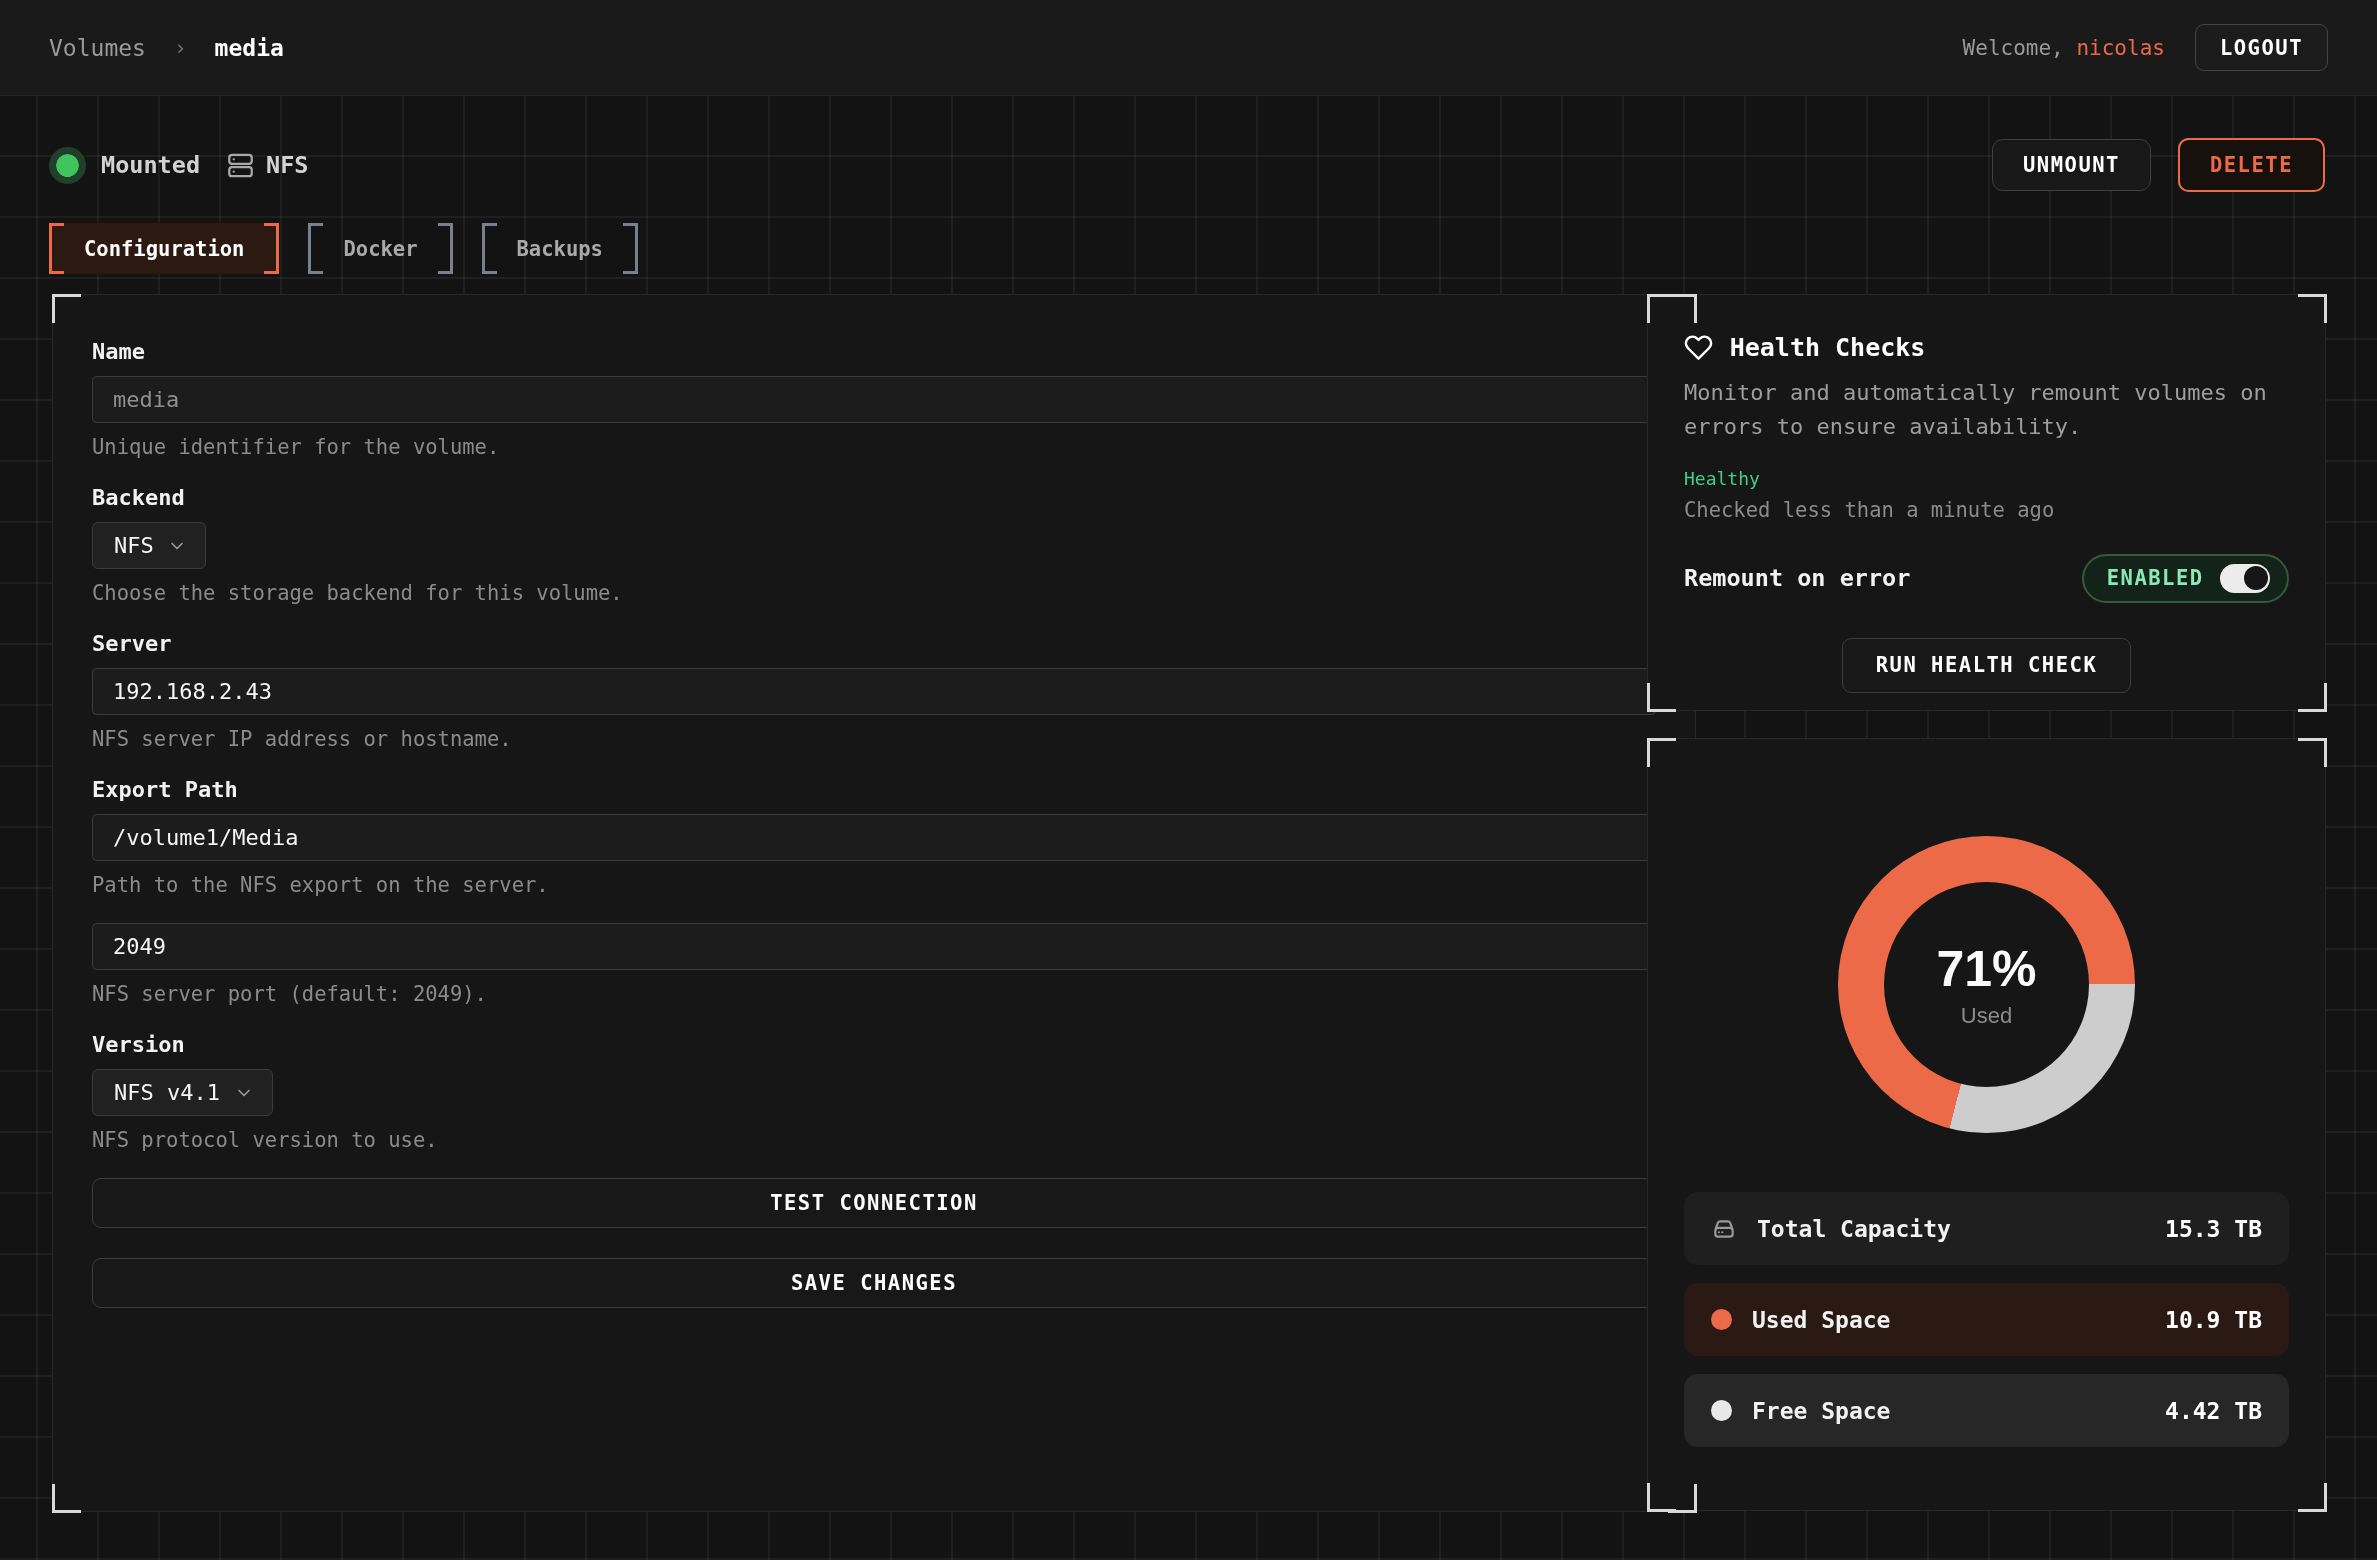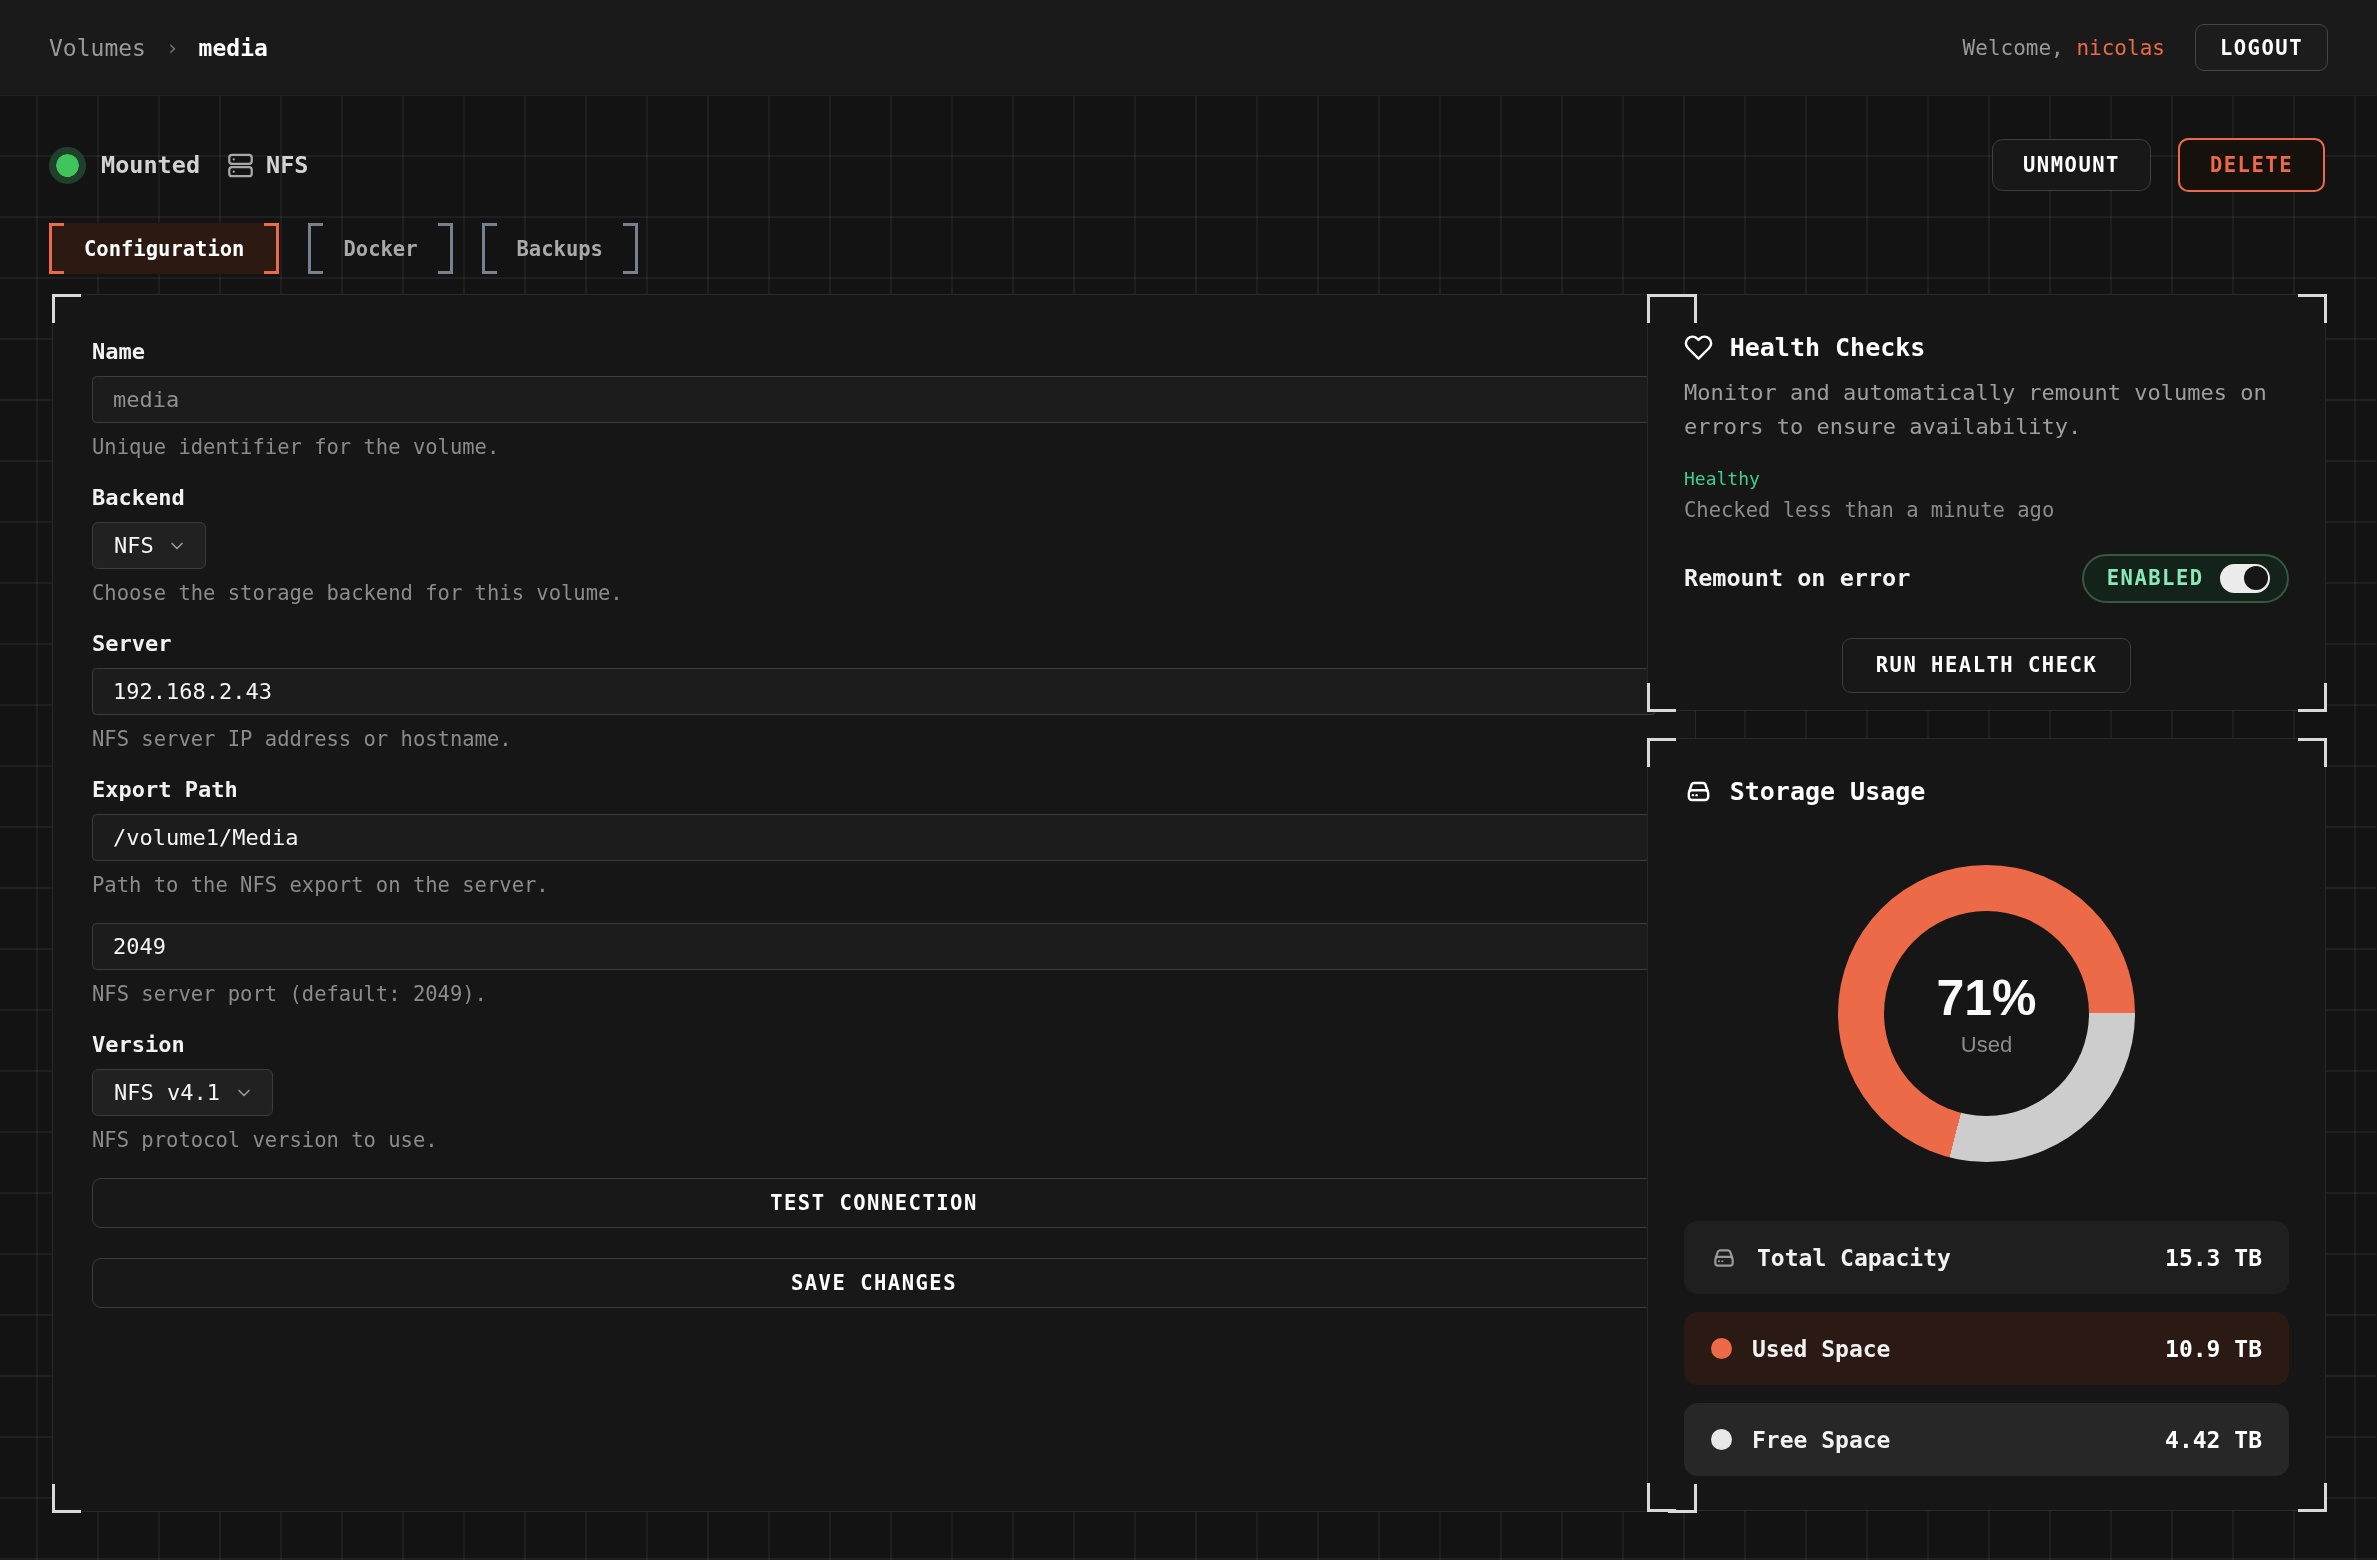--- a/index.html
+++ b/index.html
@@ -21,21 +21,21 @@
   }
   *{margin:0;padding:0;box-sizing:border-box;}
   html,body{width:2377px;height:1560px;overflow:hidden;}
   body{background:var(--bg);font-family:var(--mono);color:var(--text);-webkit-font-smoothing:antialiased;}
 
   
   .topbar{
     height:96px;background:#1a1a1a;border-bottom:1.5px solid #232323;
     display:flex;align-items:center;justify-content:space-between;padding:0 49px;
   }
-  .crumbs{display:flex;align-items:center;gap:20px;font-size:23px;}
+  .crumbs{display:flex;align-items:center;gap:28px;font-size:23px;}
   .crumb-root{color:#9a9a9a;}
   .crumb-sep{color:#6f6f6f;font-size:21px;}
   .crumb-current{color:#ffffff;font-weight:bold;}
   .topbar-right{display:flex;align-items:center;gap:30px;}
   .welcome{font-size:21px;color:#9a9a9a;}
   .welcome .user{color:var(--orange);}
   .btn{
     font-family:var(--mono);font-weight:bold;cursor:pointer;
     background:#1c1c1c;color:#ffffff;border:1.5px solid #454545;border-radius:9px;
     letter-spacing:1.5px;
@@ -288,29 +288,20 @@
         </span>
       </div>
     </div>
 
     <button class="btn run-btn">RUN HEALTH CHECK</button>
   </section>
 
   <section class="card storage-card">
     <span class="corners"></span>
 
-    <div class="card-title">
-      <svg width="29" height="29" viewBox="0 0 24 24" fill="none" stroke-width="2" stroke-linecap="round" stroke-linejoin="round">
-        <path d="M4.5 11.5 L6.2 6.6 A2.2 2.2 0 0 1 8.3 5 H15.7 A2.2 2.2 0 0 1 17.8 6.6 L19.5 11.5"></path>
-        <rect x="4" y="11" width="16" height="8" rx="2.5"></rect>
-        <line x1="7.4" y1="15" x2="7.41" y2="15"></line>
-        <line x1="10.4" y1="15" x2="10.41" y2="15"></line>
-      </svg>
-      <span>Storage Usage</span>
-    </div>
 
     <div class="donut-wrap">
       <div class="donut" style="background: conic-gradient(from 90deg, rgb(205, 205, 205) 0deg, rgb(205, 205, 205) 29%, rgb(236, 106, 71) 29%, rgb(236, 106, 71) 100%);">
         <div class="donut-hole">
           <span class="donut-pct">71%</span>
           <span class="donut-sub">Used</span>
         </div>
       </div>
     </div>
 

